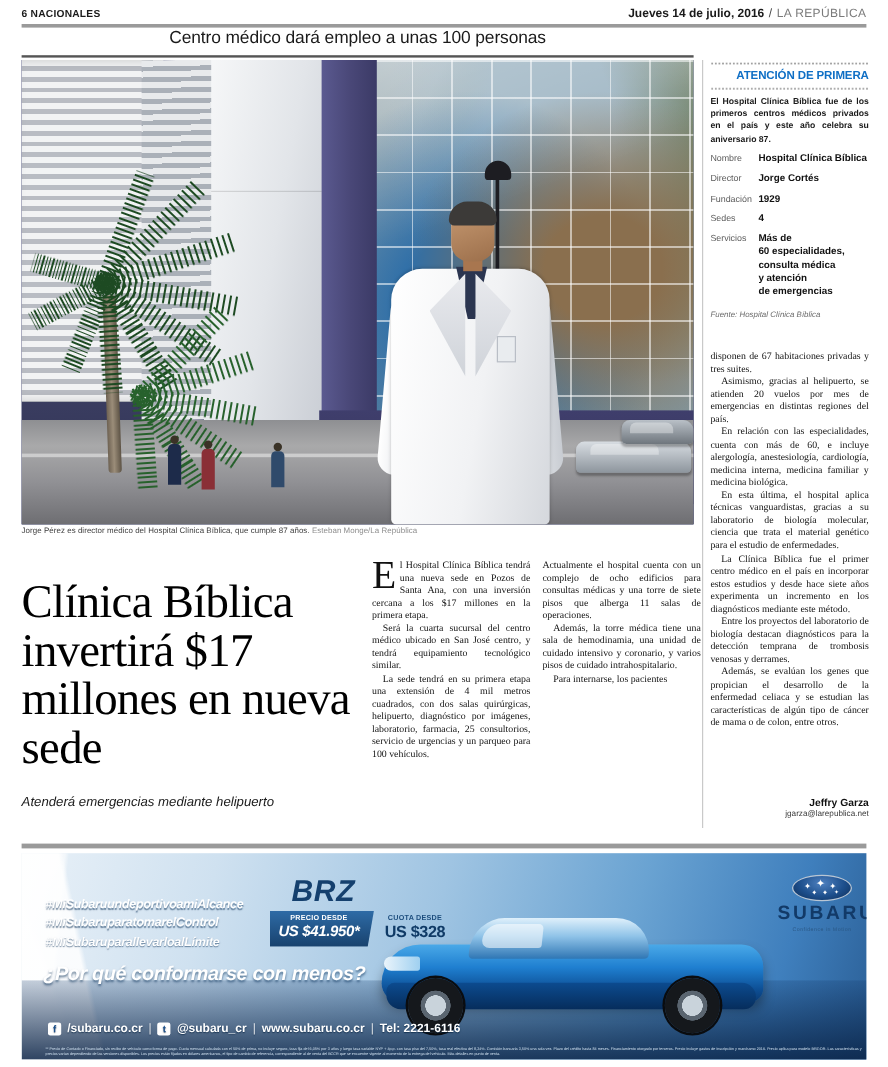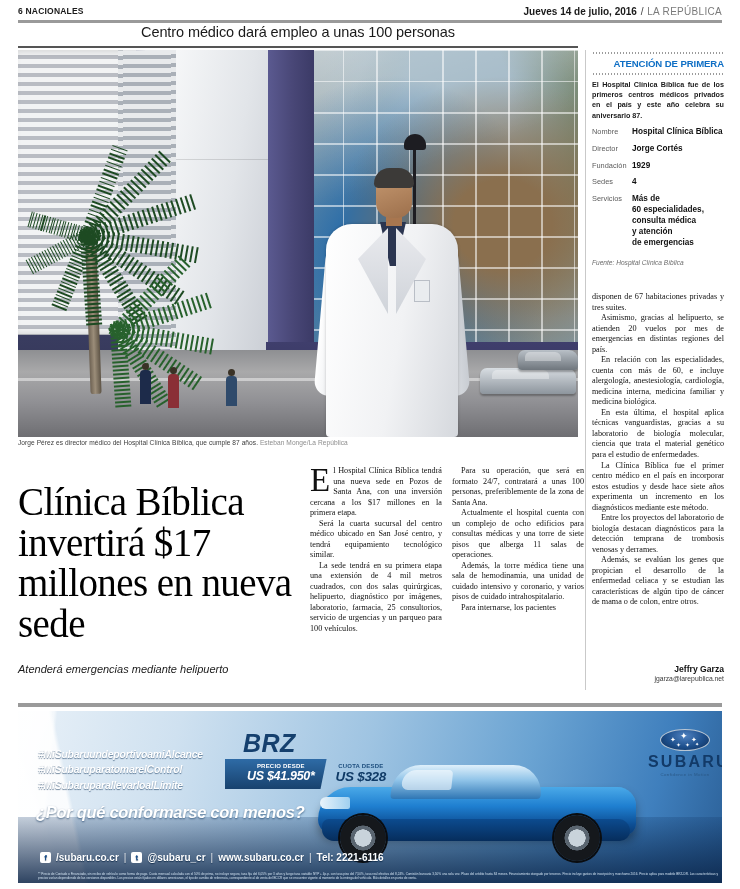--- a/index.html
+++ b/index.html
@@ -322,31 +322,31 @@
     letter-spacing:-.3px; text-shadow:0 1px 2px rgba(0,40,80,.6);
   }
   .ad-model{
     position:absolute; left:225px; top:18px;
     font-size:25px; font-weight:bold; font-style:italic; color:#15406e;
     letter-spacing:.5px;
   }
   .price-wrap{ position:absolute; left:207px; top:48px; display:flex; }
   .price-box{
     background:linear-gradient(180deg,#2e6ba6,#18426e);
-    padding:4px 22px 5px; color:#fff; text-align:center;
+    padding:4px 7px 5px; color:#fff; text-align:center;
     clip-path:polygon(0 0,100% 0,94% 100%,0 100%);
     padding-right:12px;
   }
   .price-box .pb-k{ font-size:6px; font-weight:bold; letter-spacing:.2px; }
   .price-box .pb-v{ font-size:12.5px; font-weight:bold; font-style:italic; letter-spacing:-.3px; }
   .quota-box{
     padding:4px 6px 5px; color:#14406d; text-align:center; margin-left:3px;
   }
   .quota-box .pb-k{ font-size:6px; font-weight:bold; letter-spacing:.2px; color:#1d4e7e;}
-  .quota-box .pb-v{ font-size:13.5px; font-weight:bold; font-style:italic; letter-spacing:-.3px; color:#0f3a66;}
+  .quota-box .pb-v{ font-size:13.5px; font-weight:bold; letter-spacing:-.3px; color:#0f3a66;}
 
   
   .car-art{ position:absolute; left:300px; top:52px; width:330px; height:106px; }
   .ca-body{
     position:absolute; left:0; top:24px; width:318px; height:48px;
     background:linear-gradient(180deg,#4aa9e8 0%, #1f7fd0 40%, #0d4f95 78%, #0a3a72 100%);
     border-radius:46px 26px 16px 22px;
     box-shadow:0 6px 10px rgba(0,0,0,.35);
   }
   .ca-cabin{
@@ -502,21 +502,20 @@
 
 <div class="col col-a">
   <p>
     <span class="dropcap">E</span><span>l Hospital Clínica Bíblica tendrá una nueva sede en Pozos de Santa Ana, con una inversión cercana a los $17 millones en la primera etapa.</span>
   </p>
   <p>Será la cuarta sucursal del centro médico ubicado en San José centro, y tendrá equipamiento tecnológico similar.</p>
   <p>La sede tendrá en su primera etapa una extensión de 4 mil metros cuadrados, con dos salas quirúrgicas, helipuerto, diagnóstico por imágenes, laboratorio, farmacia, 25 consultorios, servicio de urgencias y un parqueo para 100 vehículos.</p>
 </div>
 
 <div class="col col-b">
-  <p style="text-indent:9px">Para su operación, que será en formato 24/7, contratará a unas 100 personas, preferiblemente de la zona de Santa Ana.</p>
   <p>Actualmente el hospital cuenta con un complejo de ocho edificios para consultas médicas y una torre de siete pisos que alberga 11 salas de operaciones.</p>
   <p>Además, la torre médica tiene una sala de hemodinamia, una unidad de cuidado intensivo y coronario, y varios pisos de cuidado intrahospitalario.</p>
   <p>Para internarse, los pacientes</p>
 </div>
 
 <div class="rail-divider"></div>
 
 <div class="factbox">
   <div class="dotrule"></div>
   <div class="fb-title">ATENCIÓN DE PRIMERA</div>

